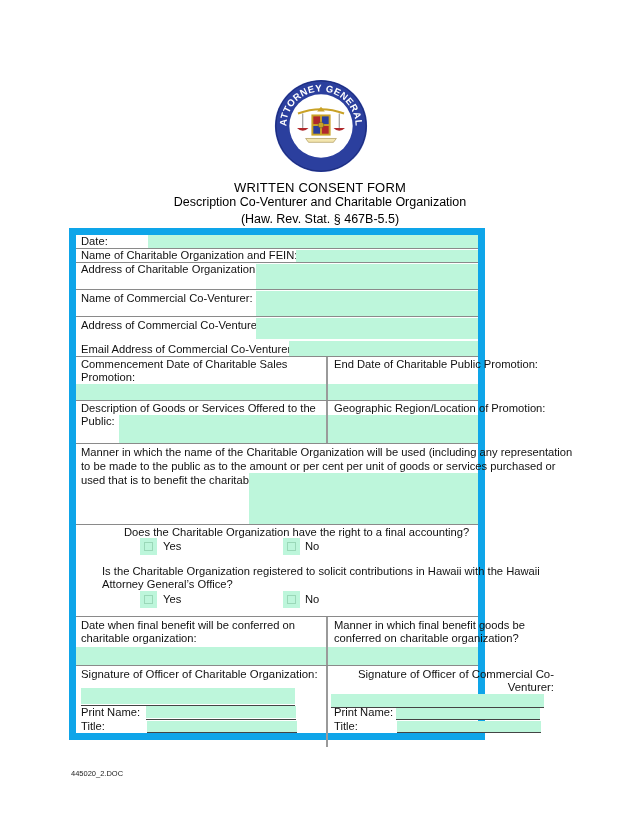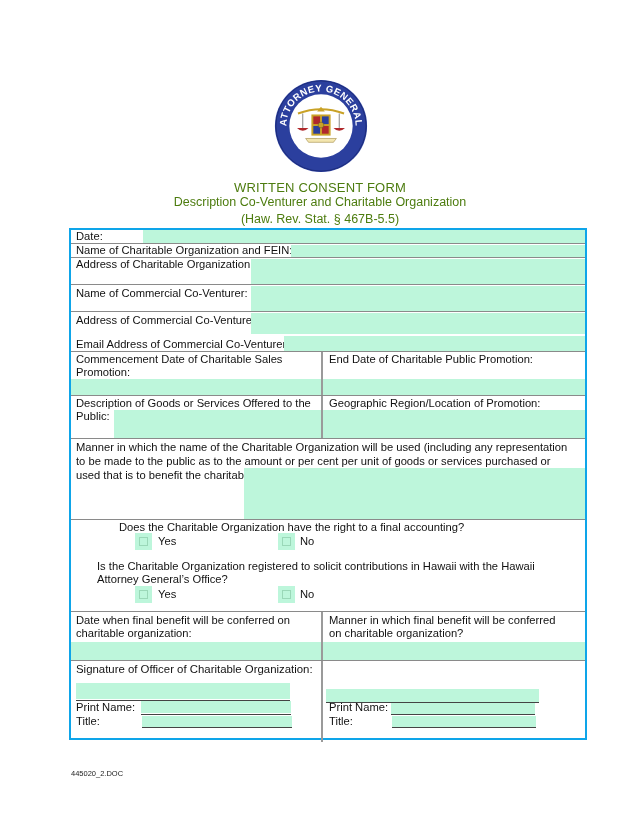--- a/index.html
+++ b/index.html
@@ -1,25 +1,25 @@
 <!DOCTYPE html>
 <html><head>
 <meta charset="utf-8">
 <style>
   html, body { margin:0; padding:0; background:#ffffff; }
   body { width:640px; height:828px; position:relative; overflow:hidden;
          font-family:"Liberation Sans", sans-serif; color:#111; }
   .seal { position:absolute; left:273px; top:78px; width:96px; height:96px; }
-  .hdr { position:absolute; left:0; width:640px; text-align:center; color:#4d7c0f; }
+  .hdr { position:absolute; left:0; width:640px; text-align:center; color:#000000; }
   .hdr.t1 { top:180px; font-size:13px; letter-spacing:0.2px; }
   .hdr.t2 { top:195px; font-size:12.5px; }
   .hdr.t3 { top:212px; font-size:12.5px; }
 
-  .form { position:absolute; left:69px; top:228px; width:518px; height:512px;
-          border:2px solid #0ea5e9; box-sizing:border-box; }
+  .form { position:absolute; left:69px; top:228px; width:416px; height:512px;
+          border:7px solid #0ea5e9; box-sizing:border-box; }
   .row { position:absolute; left:0; width:100%; border-bottom:1px solid #8a8a8a; box-sizing:border-box; }
   .lbl { position:absolute; font-size:11.2px; line-height:13px; color:#111; white-space:nowrap; }
   .lbl.wrap { white-space:normal; }
   .fill { position:absolute; background:#bdf6db; }
   .vdiv { position:absolute; top:0; bottom:0; width:2px; background:#9a9a9a; }
 
   .chk { position:absolute; width:17px; height:17px; background:#bdf6db; }
   .chk::after { content:""; position:absolute; left:4px; top:4px; width:7px; height:7px;
                 border:1px solid #9ad8b8; }
   .uline { position:absolute; height:1px; background:#444; }
@@ -127,37 +127,38 @@
     <div class="chk" style="left:64px;top:66px;"></div>
     <span class="lbl" style="left:87px;top:68px;">Yes</span>
     <div class="chk" style="left:207px;top:66px;"></div>
     <span class="lbl" style="left:229px;top:68px;">No</span>
   </div>
 
   <div class="row" style="top:382px;height:49px;">
     <span class="lbl wrap" style="left:5px;top:2px;width:235px;">Date when final benefit will be conferred on charitable organization:</span>
     <div class="fill" style="left:0;width:250px;top:30px;bottom:0;"></div>
     <div class="vdiv" style="left:250px;"></div>
-    <span class="lbl wrap" style="left:258px;top:2px;width:240px;">Manner in which final benefit will be conferred on charitable organization?</span>
+    <span class="lbl wrap" style="left:258px;top:2px;width:240px;">Manner in which final benefit goods be conferred on charitable organization?</span>
     <div class="fill" style="left:252px;right:0;top:30px;bottom:0;"></div>
   </div>
 
   <div class="row" style="top:431px;height:81px;border-bottom:none;text-align:right;">
     <div class="vdiv" style="left:250px;"></div>
 
     <span class="lbl" style="left:5px;top:2px;font-size:11.4px;">Signature of Officer of Charitable Organization:</span>
     <div class="fill" style="left:5px;width:214px;top:22px;height:16px;"></div>
     <div class="uline" style="left:5px;width:214px;top:39px;"></div>
     <span class="lbl" style="left:5px;top:40px;">Print Name:</span>
     <div class="fill" style="left:70px;width:150px;top:40px;height:12px;"></div>
     <div class="uline" style="left:70px;width:150px;top:53px;"></div>
     <span class="lbl" style="left:5px;top:54px;">Title:</span>
     <div class="fill" style="left:71px;width:150px;top:55px;height:11px;"></div>
     <div class="uline" style="left:71px;width:150px;top:66px;"></div>
 
+    <span class="lbl wrap" style="left:258px;top:2px;width:220px;font-size:11.4px;">Signature of Officer of Commercial Co-Venturer:</span>
     <div class="fill" style="left:255px;width:213px;top:28px;height:13px;"></div>
     <div class="uline" style="left:255px;width:213px;top:41px;"></div>
     <span class="lbl" style="left:258px;top:40px;">Print Name:</span>
     <div class="fill" style="left:320px;width:144px;top:42px;height:11px;"></div>
     <div class="uline" style="left:320px;width:144px;top:53px;"></div>
     <span class="lbl" style="left:258px;top:54px;">Title:</span>
     <div class="fill" style="left:321px;width:144px;top:55px;height:11px;"></div>
     <div class="uline" style="left:321px;width:144px;top:66px;"></div>
   </div>
 </div>

